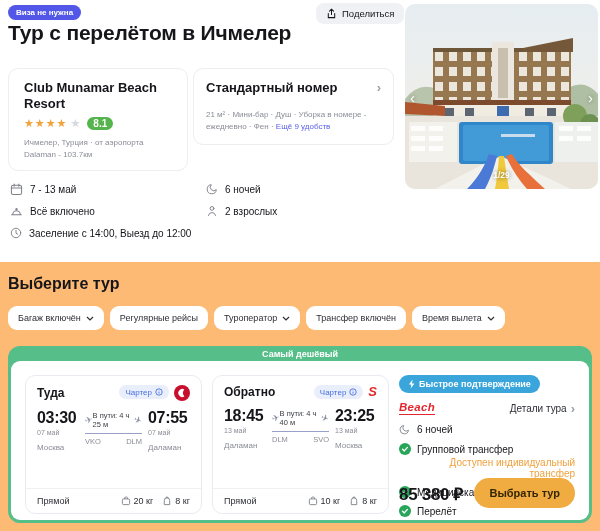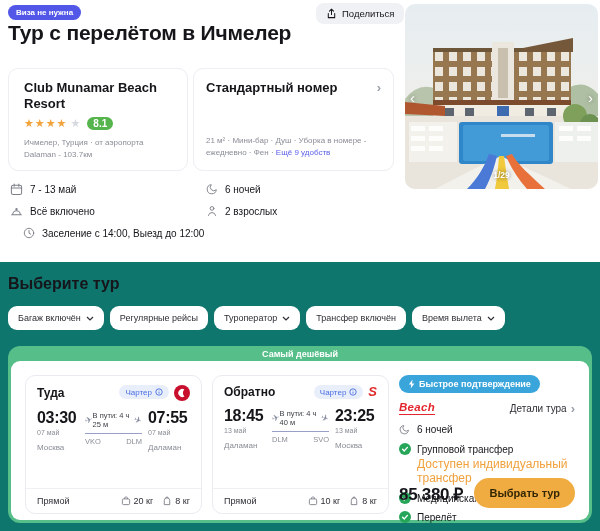--- a/index.html
+++ b/index.html
@@ -14,40 +14,40 @@
   
   .cards { position:absolute; left:8px; top:68px; display:flex; gap:5px; }
   .card { background:#fff; border:1px solid #ededf2; border-radius:10px; }
   .hotel-card { width:180px; height:103px; padding:11px 15px; }
   .hotel-name { font-size:13px; font-weight:700; line-height:1.2; }
   .stars-row { display:flex; align-items:center; gap:7px; margin-top:6px; }
   .stars-on { font-size:11px; letter-spacing:1px; color:#f2a33c; }
   .stars-off { font-size:11px; color:#d7d9e0; margin-left:-4px; }
   .rating { background:#55b44c; color:#fff; font-size:10px; font-weight:700; padding:1px 6px; border-radius:8px; }
   .hotel-loc { margin-top:7px; font-size:8px; color:#8a8d96; line-height:1.5; }
-  .room-card { width:201px; height:103px; padding:11px 12px; display:flex; flex-direction:column; justify-content:space-between; }
+  .room-card { width:201px; height:77px; padding:11px 12px; display:flex; flex-direction:column; justify-content:space-between; }
   .room-head { display:flex; justify-content:space-between; align-items:center; }
   .room-title { font-size:13px; font-weight:700; }
   .chev-r { color:#9aa0ab; font-size:13px; font-weight:600; line-height:1; }
   .room-amen { font-size:8px; color:#8a8d96; line-height:1.5; }
   .amen-link { color:#5a5fe8; cursor:pointer; }
 
   
   .details { position:absolute; left:10px; top:178px; width:392px; height:62px; }
   .detail-item { position:absolute; display:flex; align-items:center; gap:7px; font-size:10px; color:#15151a; }
   .dicon { color:#7c7f88; display:flex; }
 
   
   .photo { position:absolute; left:405px; top:4px; width:193px; height:185px; border-radius:10px; overflow:hidden; cursor:pointer; }
   .photo-arrow { position:absolute; top:50%; transform:translateY(-50%); color:#fff; font-size:15px; line-height:1; text-shadow:0 0 4px rgba(0,0,0,.45); cursor:pointer; z-index:2; }
   .arrow-prev { left:5px; } .arrow-next { right:5px; }
   .photo-counter { position:absolute; bottom:9px; left:50%; transform:translateX(-50%); color:#fff; font-size:8.5px; font-weight:700; text-shadow:0 0 4px rgba(0,0,0,.55); z-index:2; }
 
   
-  .section { position:absolute; left:0; top:262px; width:600px; height:269px; background:#0f766e; }
+  .section { position:absolute; left:0; top:262px; width:600px; height:269px; background:#fdba74; }
   .section-title { position:absolute; left:8px; top:13px; font-size:16px; font-weight:800; margin:0; }
   .chips { position:absolute; left:8px; top:44px; display:flex; gap:6px; }
   .chip { display:flex; align-items:center; gap:5px; background:#fff; border-radius:9px; padding:7px 10px; font-size:9px; color:#2e2f36; border:none; font-family:inherit; cursor:pointer; white-space:nowrap; }
   .chev-d { display:flex; color:#2e2f36; }
 
   
   .tour-card { position:absolute; left:8px; top:84px; width:584px; height:177px; background:#56be89; border-radius:12px; }
   .ribbon { height:15px; display:flex; align-items:center; justify-content:center; color:#fff; font-size:9px; font-weight:700; }
   .tour-body { position:absolute; left:3px; right:3px; top:15px; bottom:3px; background:#fff; border-radius:9px; padding:14px; display:flex; gap:10px; }
 
@@ -78,21 +78,21 @@
 
   
   .summary { flex:1; position:relative; }
   .fast { display:inline-flex; align-items:center; gap:4px; background:#3aa5db; color:#fff; font-size:9px; font-weight:700; padding:4px 9px; border-radius:11px; }
   .op-row { display:flex; justify-content:space-between; align-items:center; margin-top:8px; }
   .sunmar { color:#e3262d; font-weight:700; font-size:11.5px; font-style:italic; letter-spacing:.3px; border-bottom:1.5px solid #e3262d; padding-bottom:1px; }
   .details-link { display:flex; align-items:center; gap:4px; font-size:10px; color:#2e2f36; cursor:pointer; }
   .nights { display:flex; align-items:center; gap:7px; font-size:10px; margin-top:9px; color:#15151a; }
   .inc { margin-top:8px; }
   .inc-row { display:flex; align-items:center; gap:6px; margin-bottom:7px; font-size:10px; }
-  .inc-note { font-size:12px; color:#f0a13c; margin:-5px 0 7px 18px; }
+  .inc-note { font-size:10px; color:#f0a13c; margin:-5px 0 7px 18px;text-align:right; }
   .check { width:12px; height:12px; border-radius:50%; background:#27a65a; flex:none; display:flex; align-items:center; justify-content:center; }
   .price-row { position:absolute; left:0; right:0; bottom:-2px; display:flex; justify-content:space-between; align-items:center; }
   .price { font-size:17px; font-weight:800; letter-spacing:-0.3px; }
   .cta { background:#f0ac40; border:none; border-radius:16px; padding:9px 15px; font-size:11px; font-weight:700; color:#332605; font-family:inherit; cursor:pointer; }
 </style>
 </head>
 <body>
 
 <div class="page">
 
@@ -160,21 +160,21 @@
     </div>
     <div class="detail-item" style="left:196px;top:27px;">
       <span class="dicon">
         <svg width="12" height="12" viewBox="0 0 14 14" fill="none" stroke="currentColor" stroke-width="1.1" stroke-linecap="round">
             <circle cx="7" cy="4" r="2.2"></circle>
             <path d="M2.8 12.2a4.3 4.3 0 0 1 8.4 0"></path>
           </svg>
       </span>
       <span>2 взрослых</span>
     </div>
-    <div class="detail-item" style="left:13px;top:49px;">
+    <div class="detail-item" style="left:0;top:49px;">
       <span class="dicon">
         <svg width="12" height="12" viewBox="0 0 14 14" fill="none" stroke="currentColor" stroke-width="1.1" stroke-linecap="round">
             <circle cx="7" cy="7" r="5.5"></circle>
             <path d="M7 4v3.2l2 1.2"></path>
           </svg>
       </span>
       <span>Заселение с 14:00, Выезд до 12:00</span>
     </div>
   </div>
 

